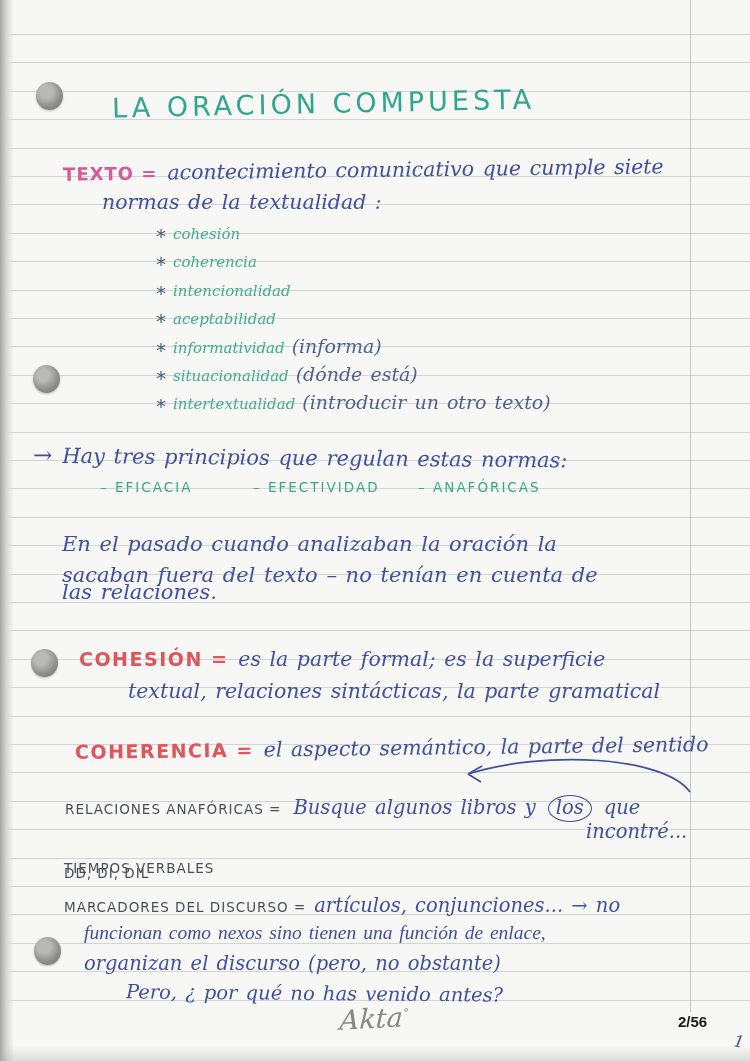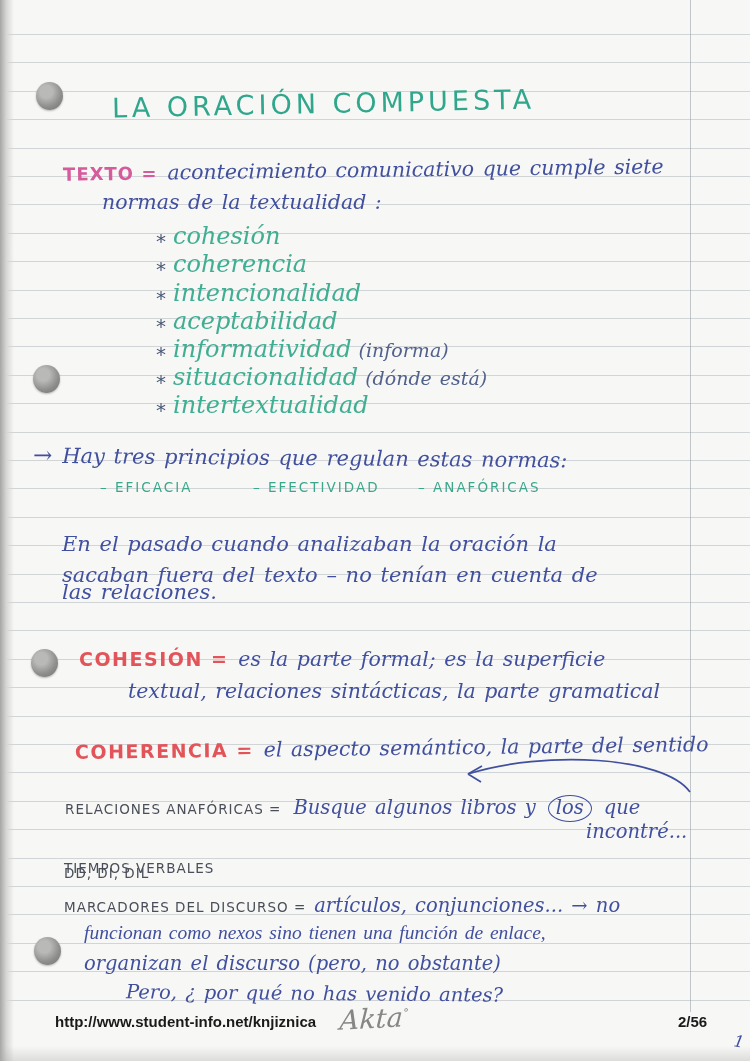--- a/index.html
+++ b/index.html
@@ -31,21 +31,21 @@
   .label-pink{color:#d65b9d;font-weight:bold;font-size:18px;letter-spacing:1px;white-space:nowrap;}
   .label-red{color:#e25459;font-weight:bold;font-size:19px;letter-spacing:1.5px;white-space:nowrap;}
   .caps-dark{color:#494e59;font-size:13.5px;letter-spacing:1px;font-weight:500;white-space:nowrap;}
   .caps-teal{color:#3aa78c;font-size:13.5px;letter-spacing:2px;white-space:nowrap;}
   .t20{font-size:20.5px;word-spacing:2px;}
   .t21{font-size:21px;word-spacing:2px;}
   .t19{font-size:19.5px;word-spacing:2px;}
   .row{display:flex;align-items:baseline;gap:10px;}
   .bullet{position:absolute;left:156px;display:flex;align-items:baseline;gap:7px;}
   .star{color:#4a5878;font-size:20px;line-height:1;position:relative;top:4px;}
-  .bullet .term{font-family:"DejaVu Serif",serif;font-style:italic;font-size:24px;color:#3fae92;word-spacing:2px;}
+  .bullet .term{font-family:"DejaVu Serif",serif;font-style:italic;font-size:15px;color:#3fae92;word-spacing:2px;}
   .bullet .bnote{font-family:"DejaVu Serif",serif;font-style:italic;font-size:19px;color:#51618c;word-spacing:2px;}
   .circled{border:1.6px solid #41509e;border-radius:50%;padding:0 7px 2px;display:inline-block;}
   .footer-b{font-family:"Liberation Sans",sans-serif;font-weight:bold;font-size:15px;color:#1a1a1a;white-space:nowrap;}
   .logo{font-family:"DejaVu Serif",serif;font-style:italic;font-size:27px;color:#868686;
     transform:skewX(-6deg) rotate(-3deg);white-space:nowrap;}
   .tilt-a{transform:rotate(-0.7deg);}
   .tilt-b{transform:rotate(0.5deg);}
   svg{overflow:visible;}
 </style>
 </head>
@@ -93,20 +93,21 @@
     <span class="bnote">(informa)</span>
   </div>
   <div class="bullet" style="top:363px;">
     <span class="star">*</span>
     <span class="term">situacionalidad</span>
     <span class="bnote">(dónde está)</span>
   </div>
   <div class="bullet" style="top:391px;">
     <span class="star">*</span>
     <span class="term">intertextualidad</span>
+    <span class="bnote">(introducir un otro texto)</span>
   </div>
 
   <div class="abs row tilt-b" style="left:33px;top:444px;">
     <span class="hand blue" style="font-size:23px;font-style:normal;">→</span>
     <span class="hand blue t21">Hay tres principios que regulan estas normas:</span>
   </div>
   <span class="abs caps-teal" style="left:100px;top:479px;">– EFICACIA</span>
   <span class="abs caps-teal" style="left:253px;top:479px;">– EFECTIVIDAD</span>
   <span class="abs caps-teal" style="left:418px;top:479px;">– ANAFÓRICAS</span>
 
@@ -141,20 +142,19 @@
   <div class="abs caps-dark" style="left:64px;top:865px;">DD, DI, DIL</div>
 
   <div class="abs row" style="left:64px;top:894px;gap:8px;">
     <span class="caps-dark">MARCADORES DEL DISCURSO =</span>
     <span class="hand blue t19">artículos, conjunciones... → no</span>
   </div>
   <div class="abs hand blue t19" style="left:84px;top:922px;font-family:Liberation Serif, serif;">funcionan como nexos sino tienen una función de enlace,</div>
   <div class="abs hand blue t19" style="left:84px;top:952px;">organizan el discurso (pero, no obstante)</div>
   <div class="abs hand blue t19 tilt-b" style="left:126px;top:982px;">Pero, ¿ por qué no has venido antes?</div>
 
-  <div class="abs footer-b" style="left:55px;top:1013px;">http://www.student-info.net/knjiznica</div>
   <div class="abs logo" style="left:340px;top:1003px;">
     <span>Akta</span><sup style="font-size:11px;">°</sup>
   </div>
   <div class="abs footer-b" style="left:678px;top:1013px;">2/56</div>
 
   <div class="abs hand blue" style="left:734px;top:1032px;font-size:16px;transform:rotate(10deg);">1</div>
 </div>
 
 </body></html>

